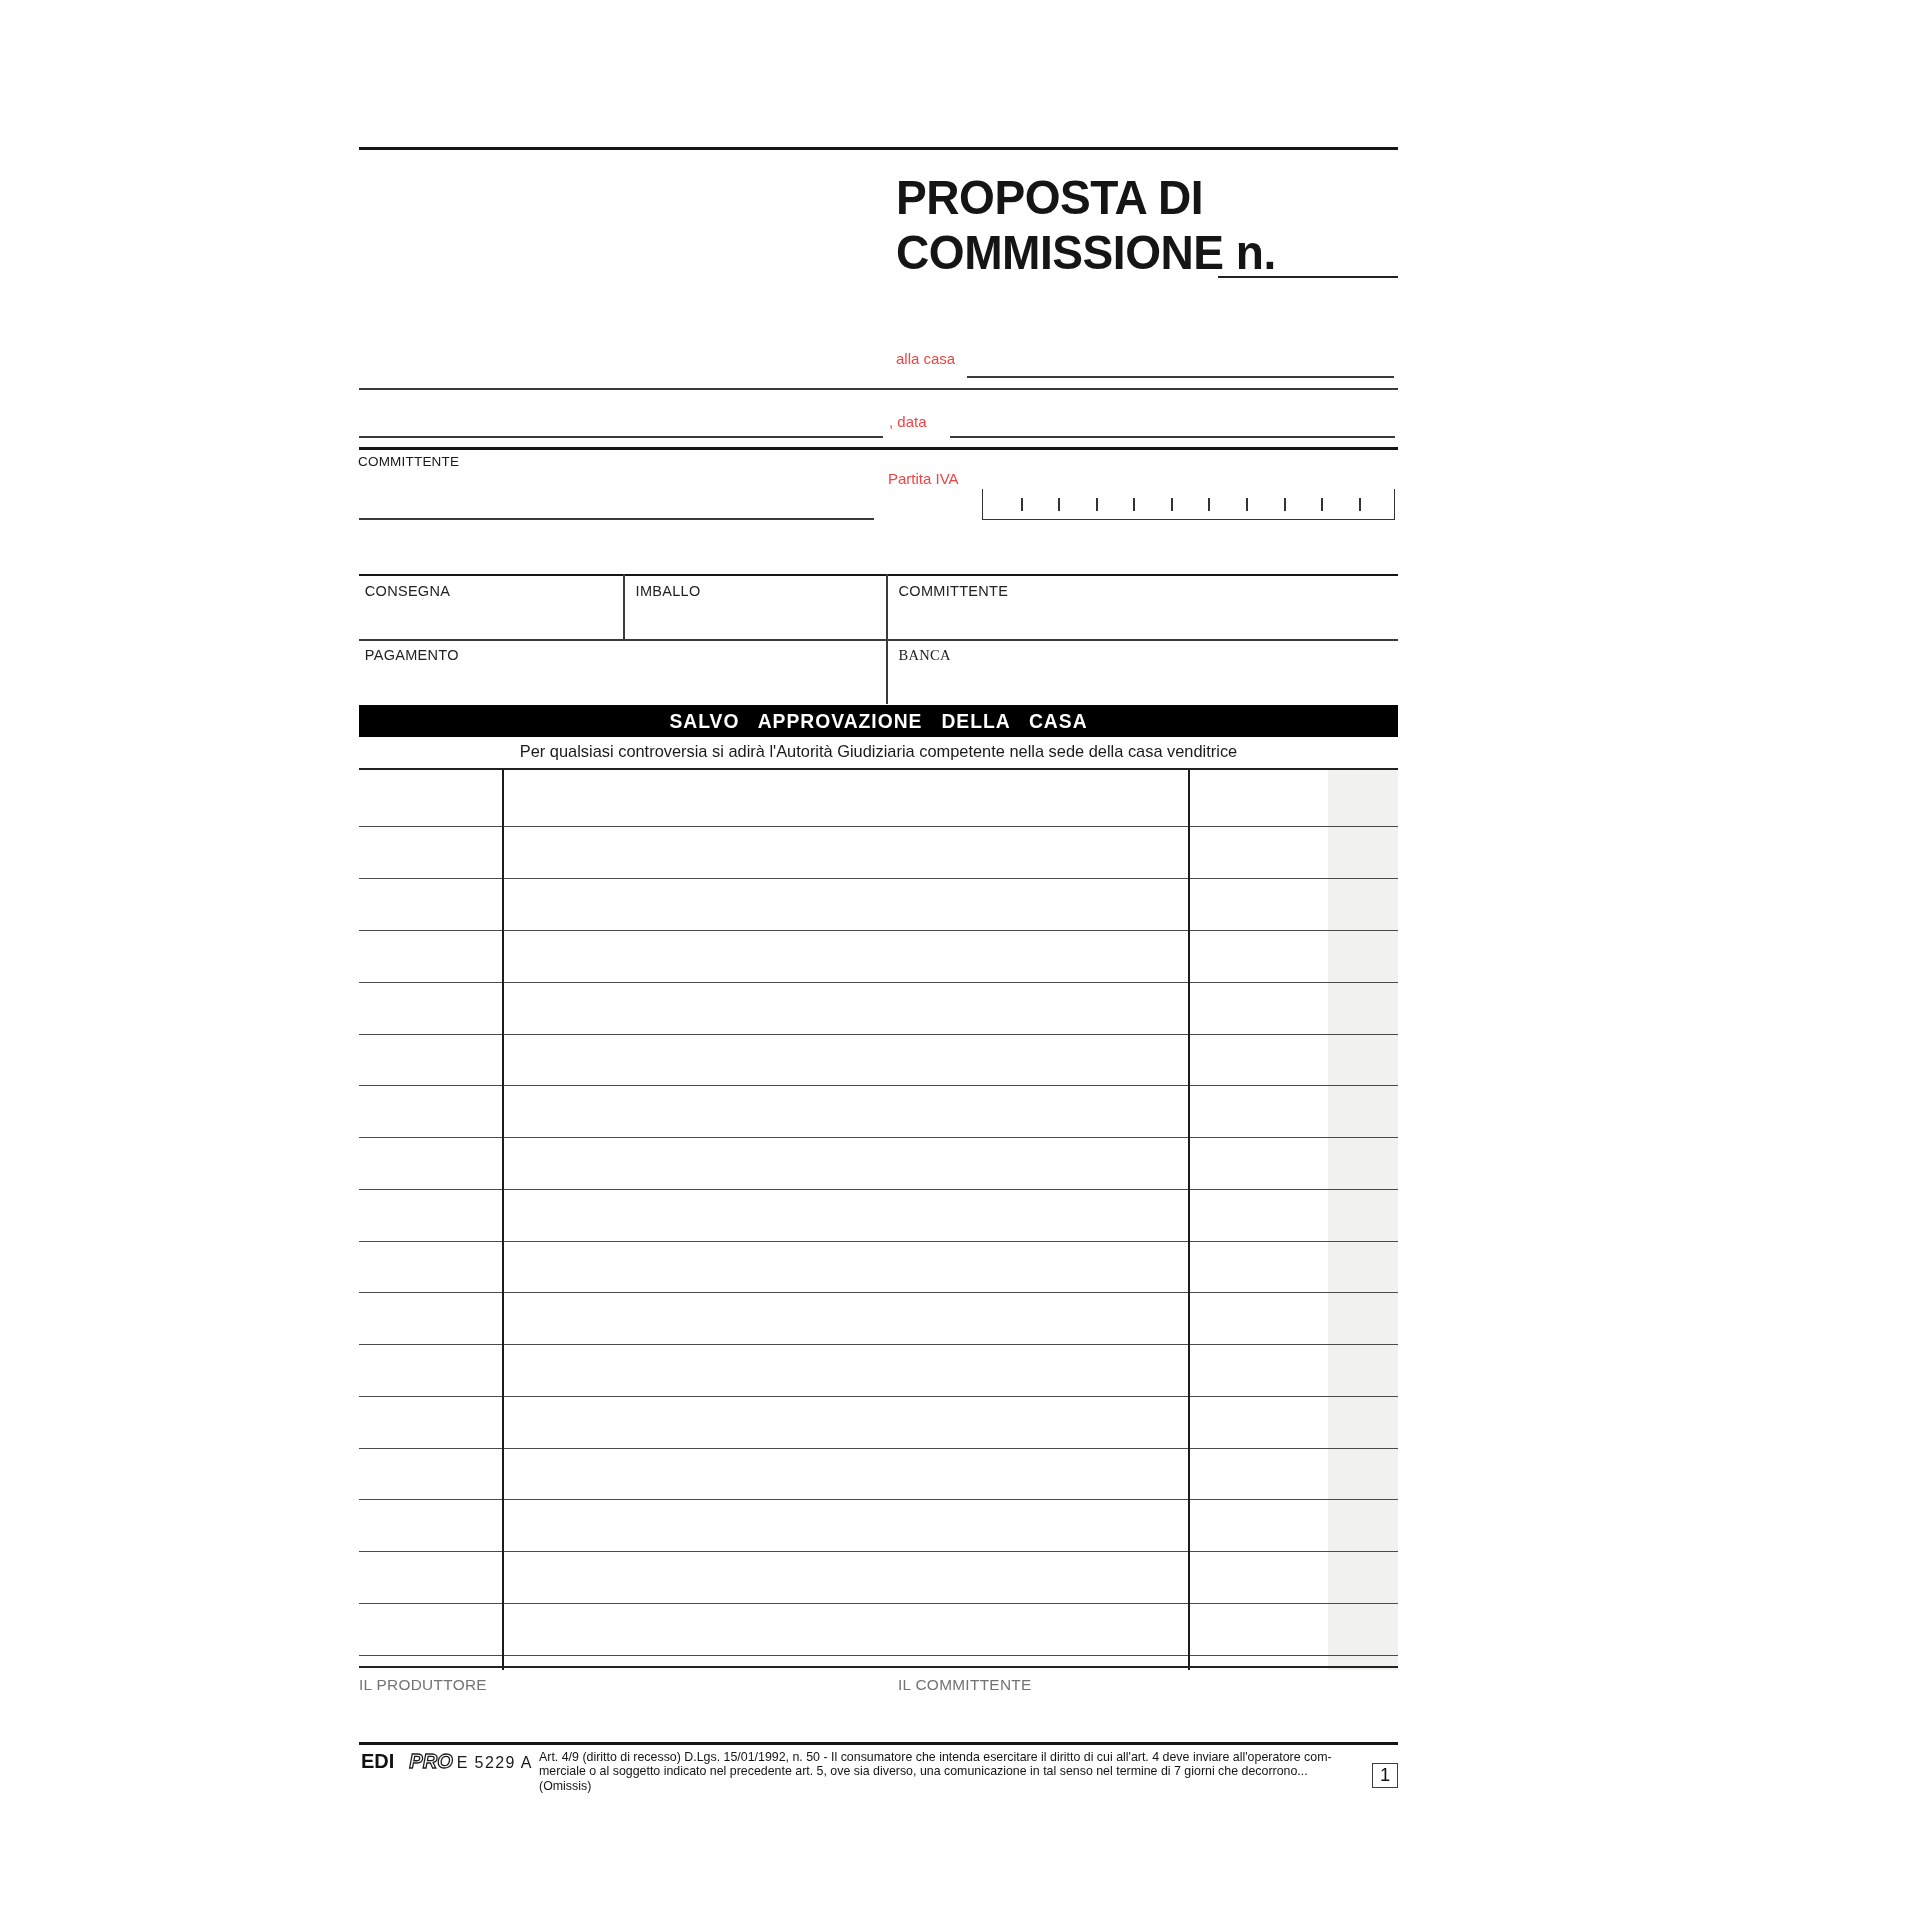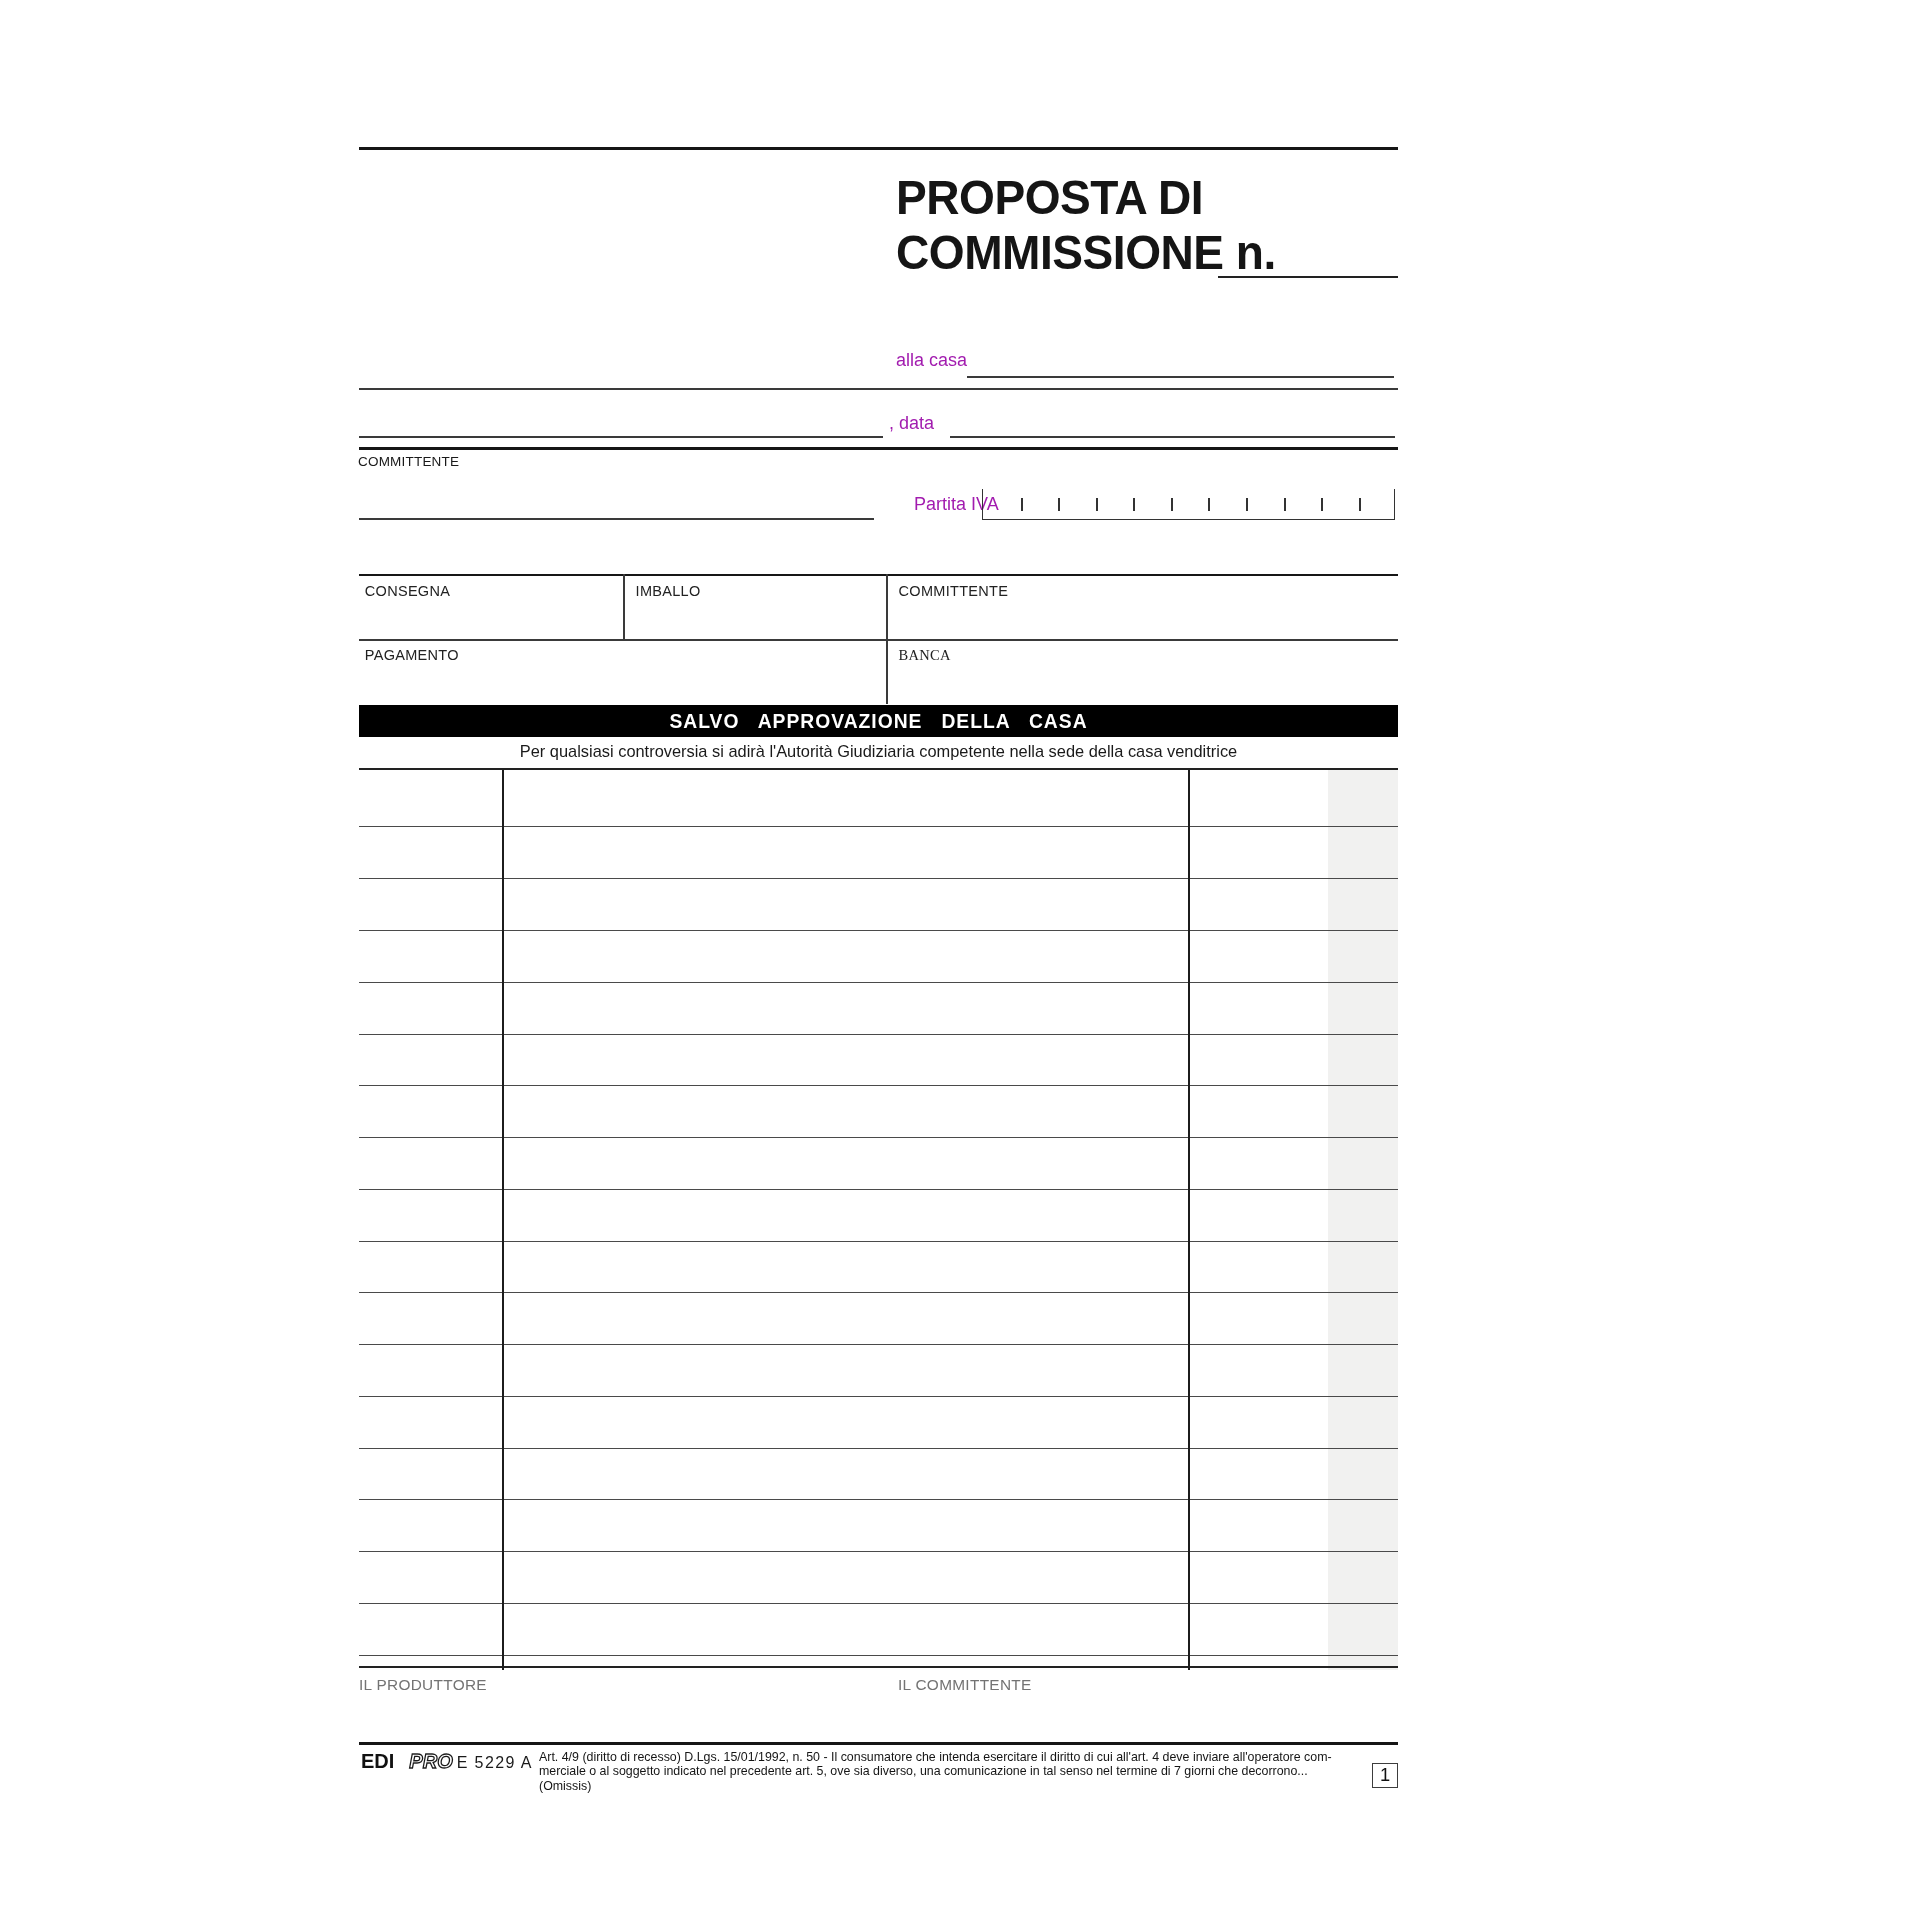--- a/index.html
+++ b/index.html
@@ -16,21 +16,21 @@
   .rule.thin{background:#3a3a3a;}
   .writeline{position:absolute;background:#3a3a3a;height:1.9px;}
   
   .title{
     position:absolute;left:896px;top:170px;
     font-size:48px;font-weight:700;line-height:55px;
     letter-spacing:-0.5px;
     transform:scaleX(0.96);transform-origin:left top;
     white-space:nowrap;color:#151515;
   }
-  .script-label{position:absolute;font-size:18px;color:#a21caf;white-space:nowrap;}
+  .script-label{position:absolute;font-size:15px;color:#ef4444;white-space:nowrap;}
   .small-label{position:absolute;font-size:14.5px;color:#222;letter-spacing:0.3px;white-space:nowrap;}
   .tiny-label{position:absolute;font-size:13.5px;color:#1a1a1a;letter-spacing:0.2px;}
   
   .iva-box{
     position:absolute;left:982px;top:489px;width:413px;height:31px;
     border-left:1.9px solid #333;border-right:1.9px solid #333;border-bottom:1.9px solid #333;
     box-sizing:border-box;
   }
   .iva-tick{position:absolute;top:8.7px;width:1.9px;height:13.5px;background:#333;}
   
@@ -92,21 +92,21 @@
 
   <div class="writeline" style="left:359px;top:436px;width:524px;"></div>
   <div class="script-label" style="left:889px;top:413px;">, data</div>
   <div class="writeline" style="left:950px;top:436px;width:445px;"></div>
 
   <div class="rule" style="left:359px;top:447px;width:1039px;height:3.4px;"></div>
 
   <div class="tiny-label" style="left:358px;top:454px;">COMMITTENTE</div>
   <div class="writeline" style="left:359px;top:518px;width:515px;"></div>
 
-  <div class="script-label" style="left:888px;top:494px;margin-left:26px;">Partita IVA</div>
+  <div class="script-label" style="left:888px;top:470px;">Partita IVA</div>
   <div class="iva-box">
       <div class="iva-tick" style="left: 38px;"></div>
       <div class="iva-tick" style="left: 75px;"></div>
       <div class="iva-tick" style="left: 113px;"></div>
       <div class="iva-tick" style="left: 150px;"></div>
       <div class="iva-tick" style="left: 188px;"></div>
       <div class="iva-tick" style="left: 225px;"></div>
       <div class="iva-tick" style="left: 263px;"></div>
       <div class="iva-tick" style="left: 301px;"></div>
       <div class="iva-tick" style="left: 338px;"></div>

